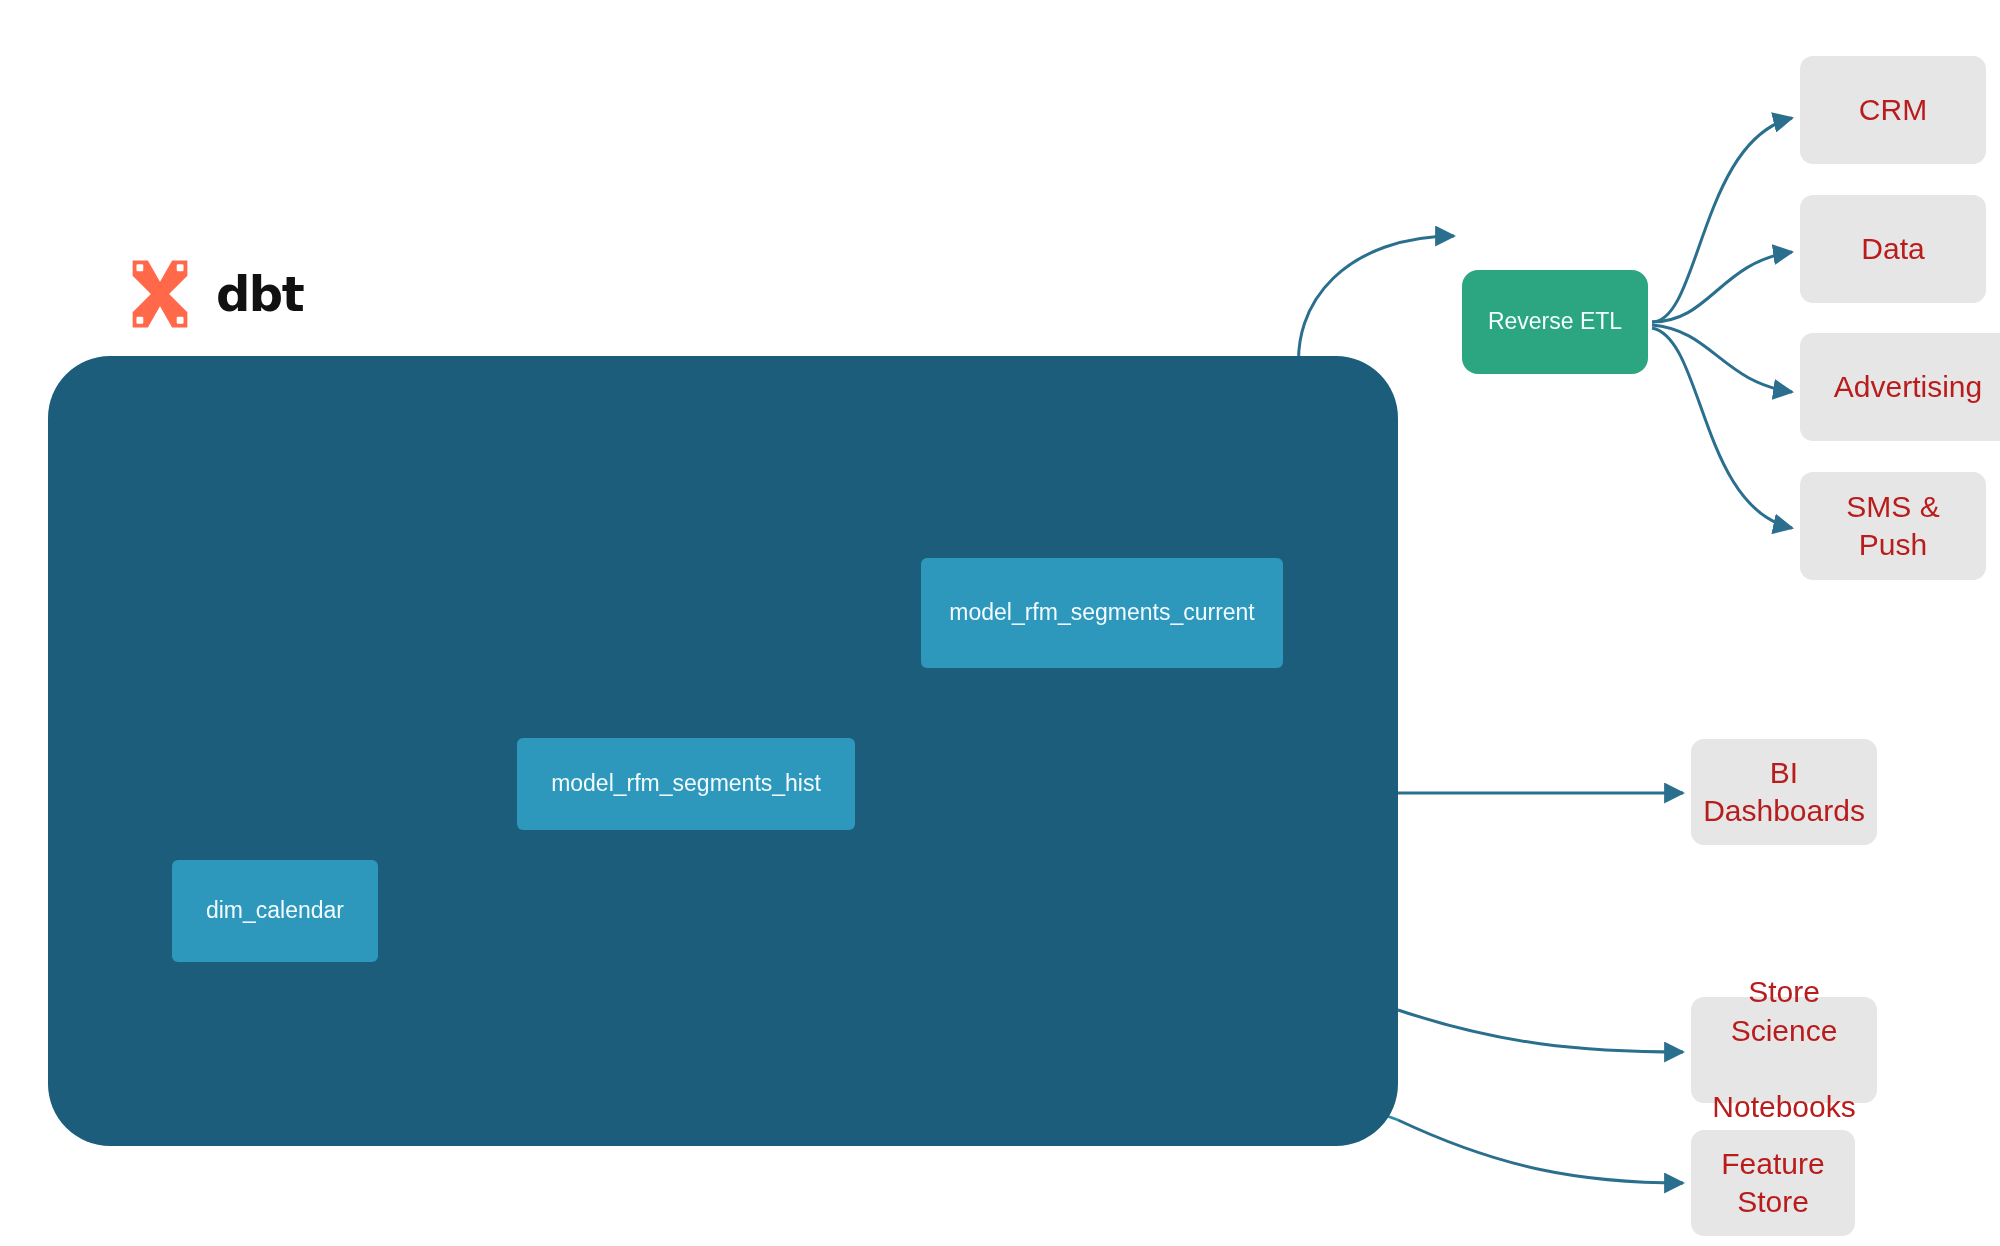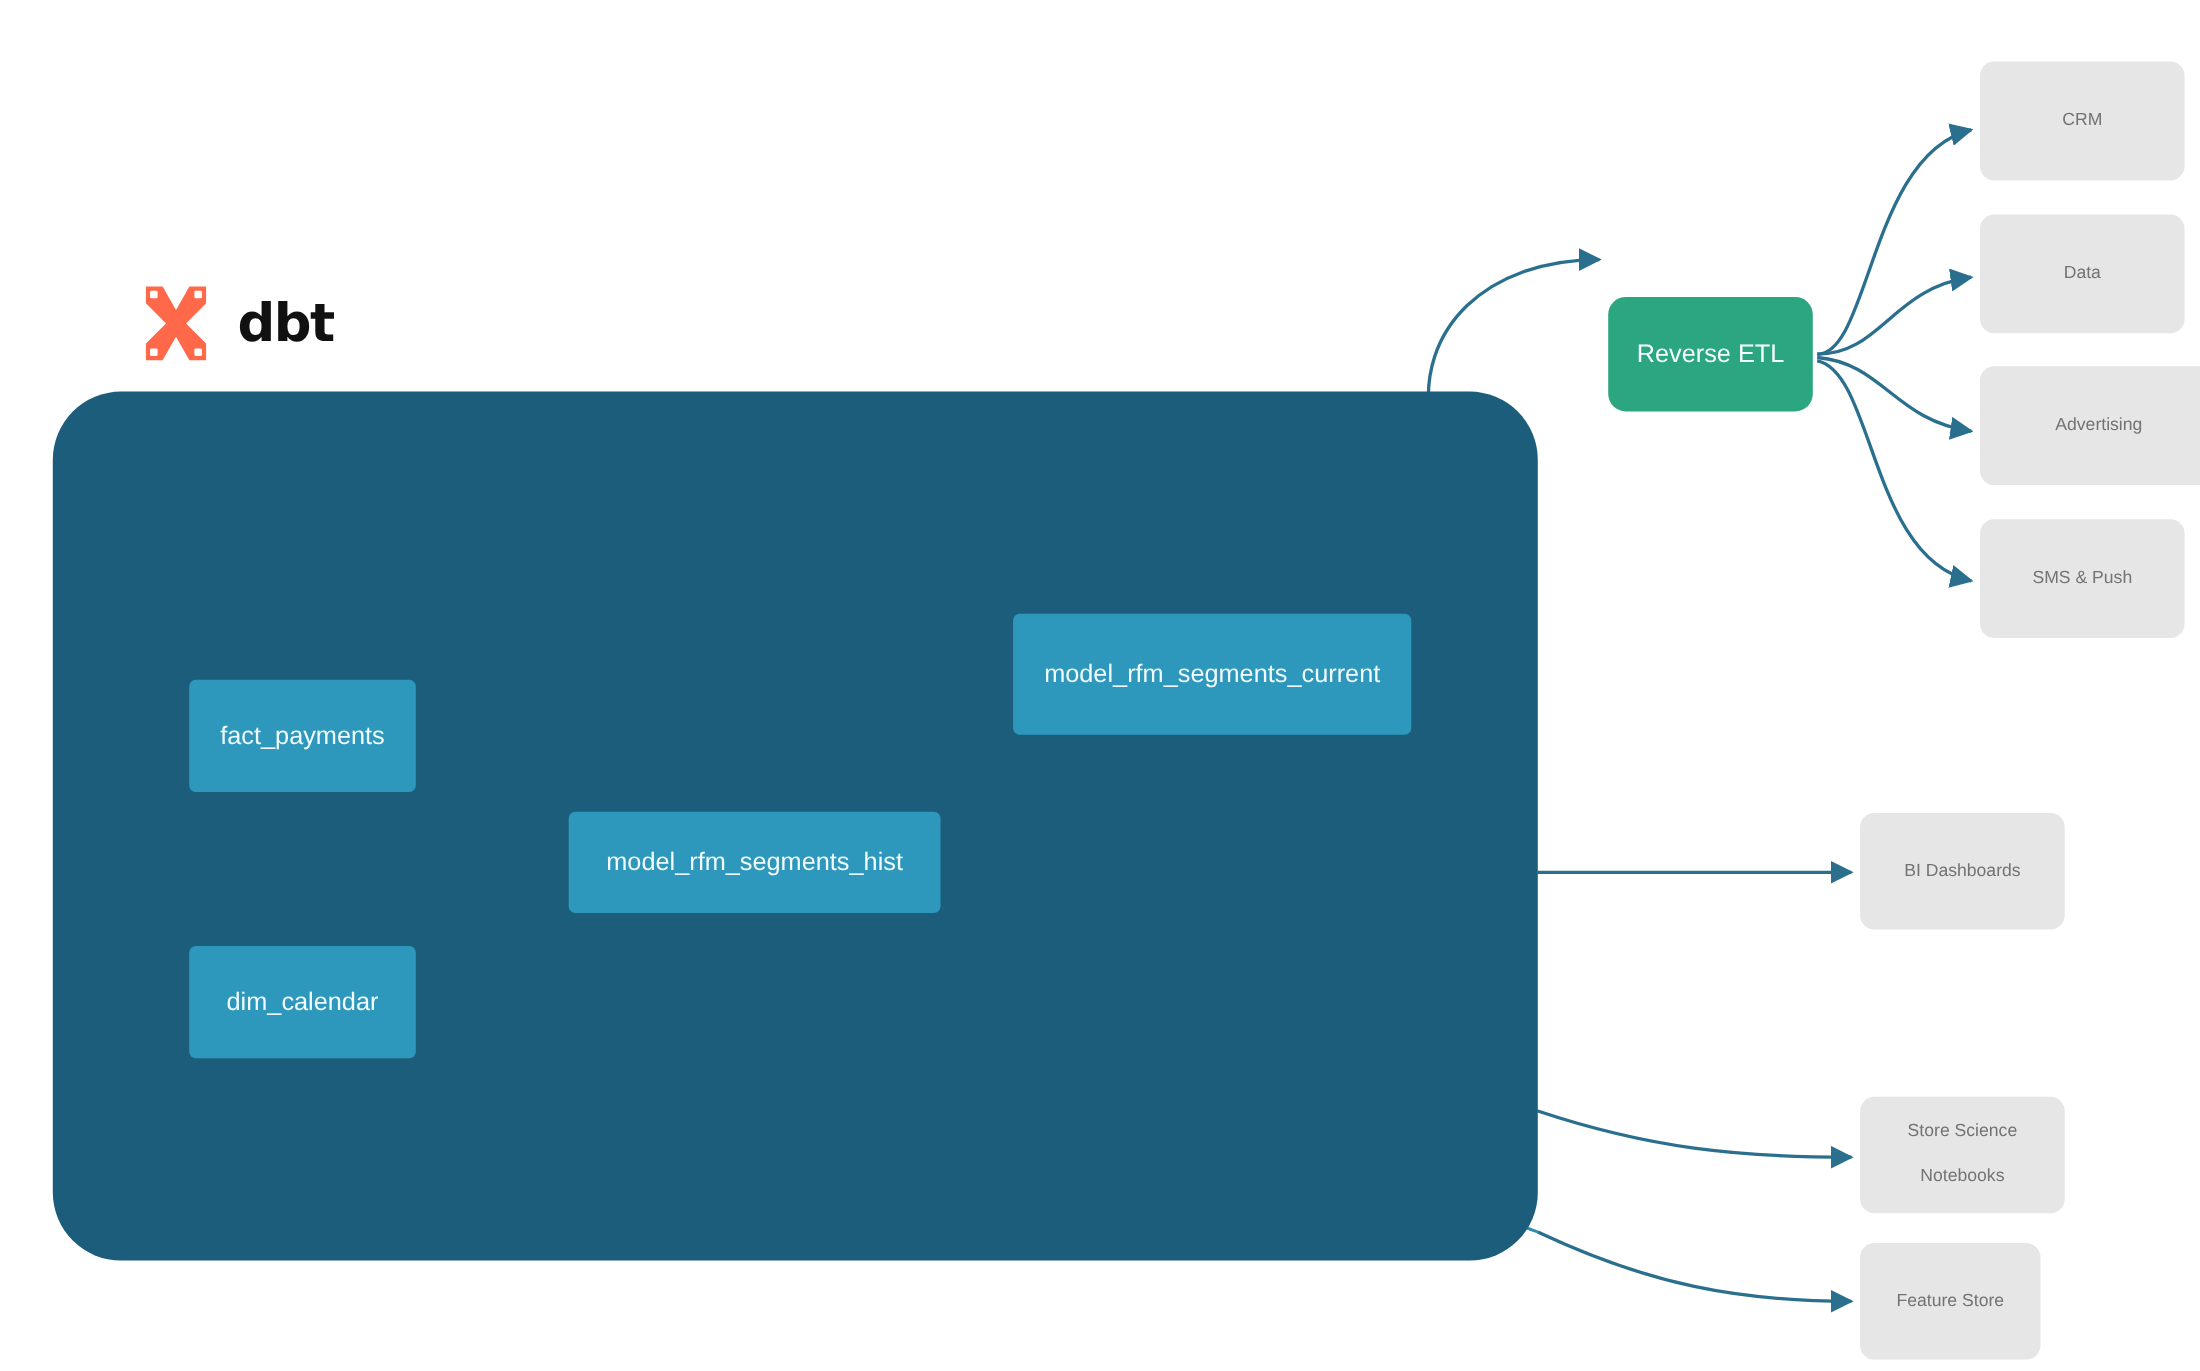--- a/index.html
+++ b/index.html
@@ -78,23 +78,23 @@
     background: #2D98BC;
     color: #f2fbff;
   }
   .node-green {
     background: #2BA680;
     color: #f4fffb;
     border-radius: 16px;
   }
   .node-gray {
     background: #E6E6E6;
-    color: #737373;
+    color: #b91c1c;
     border-radius: 13px;
-    font-size: 16px;
+    font-size: 30px;
   }
 
   
   #node-fact-payments    { left: 172px;  top: 618px;  width: 206px; height: 102px; }
   #node-dim-calendar     { left: 172px;  top: 860px;  width: 206px; height: 102px; }
   #node-rfm-hist         { left: 474px;  top: 738px;  width: 338px; height: 92px; margin-left: 43px; }
   #node-rfm-current      { left: 921px;  top: 558px;  width: 362px; height: 110px; }
 
   
   #node-reverse-etl      { left: 1462px; top: 270px;  width: 186px; height: 104px; }
@@ -161,23 +161,20 @@
       <rect x="72" y="11" width="9" height="9" rx="1.6" fill="#ffffff"></rect>
       <rect x="19" y="80" width="9" height="9" rx="1.6" fill="#ffffff"></rect>
       <rect x="72" y="80" width="9" height="9" rx="1.6" fill="#ffffff"></rect>
       <path fill="#ffffff" d="M57 38 A12 12 0 1 0 57 62 A9.5 9.5 0 1 1 57 38 Z"></path>
     </svg>
     <span class="brand-word">dbt</span>
   </div>
 
   <div class="project-container"></div>
 
-  <div class="node node-model" id="node-fact-payments">
-    <span class="node-label">fact_payments</span>
-  </div>
 
   <div class="node node-model" id="node-dim-calendar">
     <span class="node-label">dim_calendar</span>
   </div>
 
   <div class="node node-model" id="node-rfm-hist">
     <span class="node-label">model_rfm_segments_hist</span>
   </div>
 
   <div class="node node-model" id="node-rfm-current">

